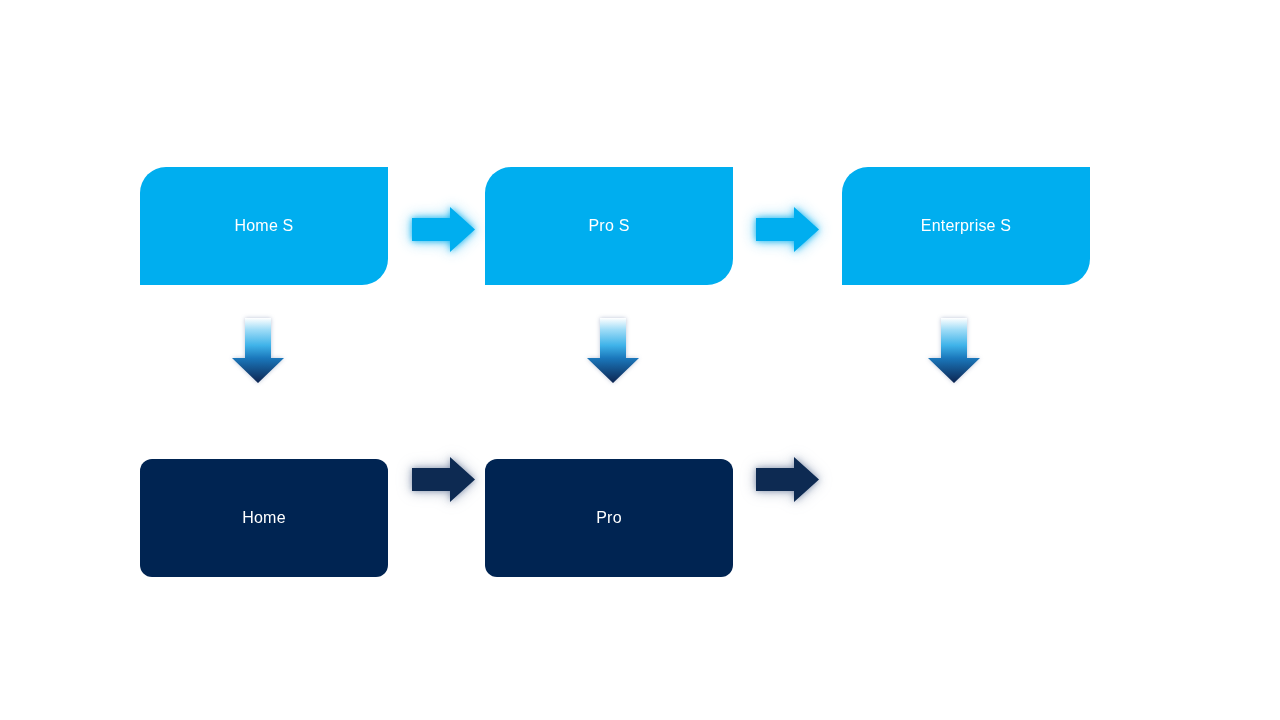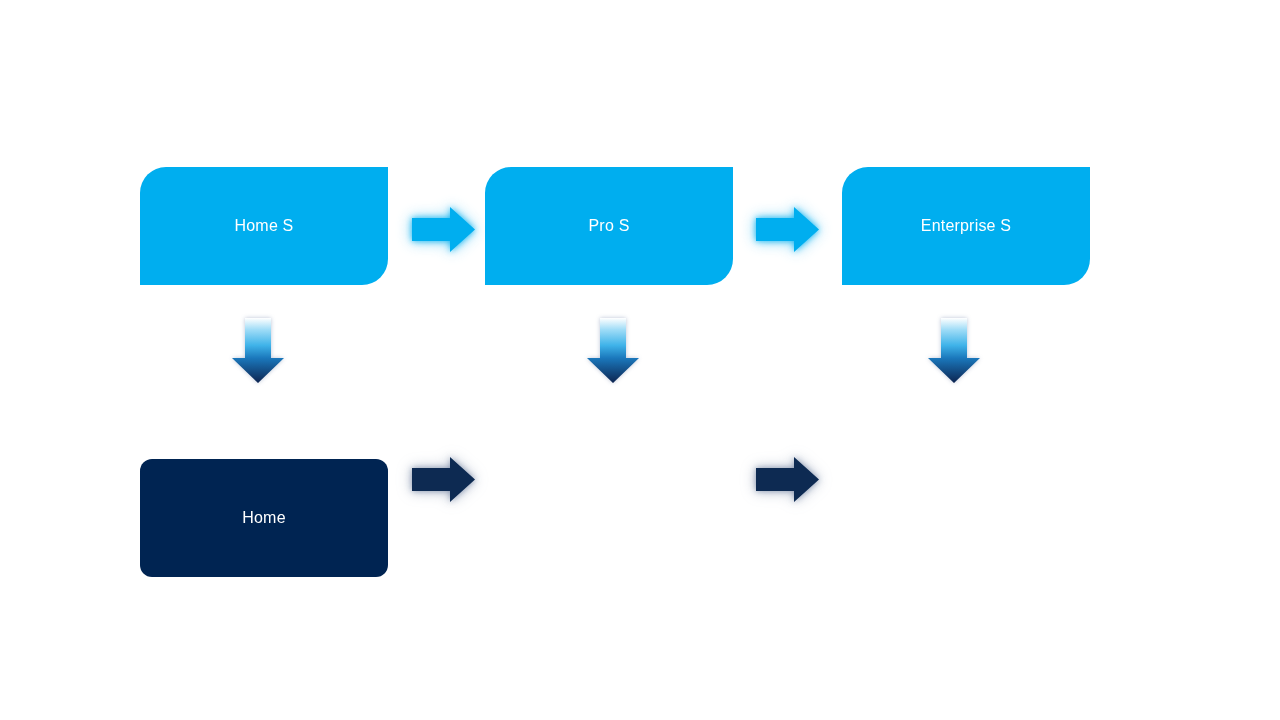--- a/index.html
+++ b/index.html
@@ -98,20 +98,23 @@
   <svg class="varrow col2v" viewBox="0 0 52 66">
     <polygon points="13,0 39,0 39,40 52,40 26,65 0,40 13,40" fill="url(#downGrad)"></polygon>
   </svg>
   <svg class="varrow col3v" viewBox="0 0 52 66">
     <polygon points="13,0 39,0 39,40 52,40 26,65 0,40 13,40" fill="url(#downGrad)"></polygon>
   </svg>
 
   <div class="box bottom col1">
     <span>Home</span>
   </div>
+  <div class="box bottom col2">
+    <span>Pro</span>
+  </div>
 
   <svg class="harrow bottomrow gap1 dark" viewBox="0 0 64 47">
     <polygon points="0,12 38,12 38,1 63,23.5 38,46 38,35 0,35" fill="#0d2a52"></polygon>
   </svg>
   <svg class="harrow bottomrow gap2 dark" viewBox="0 0 64 47">
     <polygon points="0,12 38,12 38,1 63,23.5 38,46 38,35 0,35" fill="#0d2a52"></polygon>
   </svg>
 
 </div>
 

